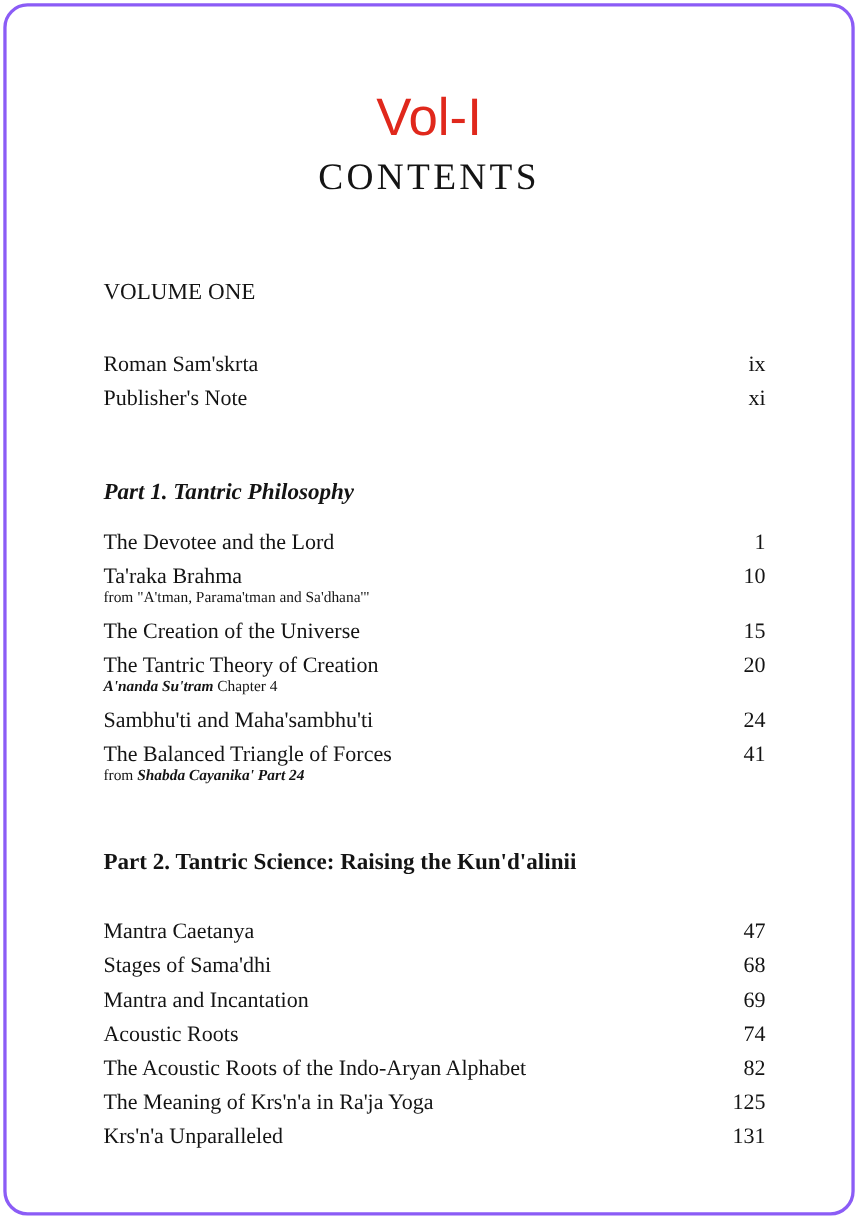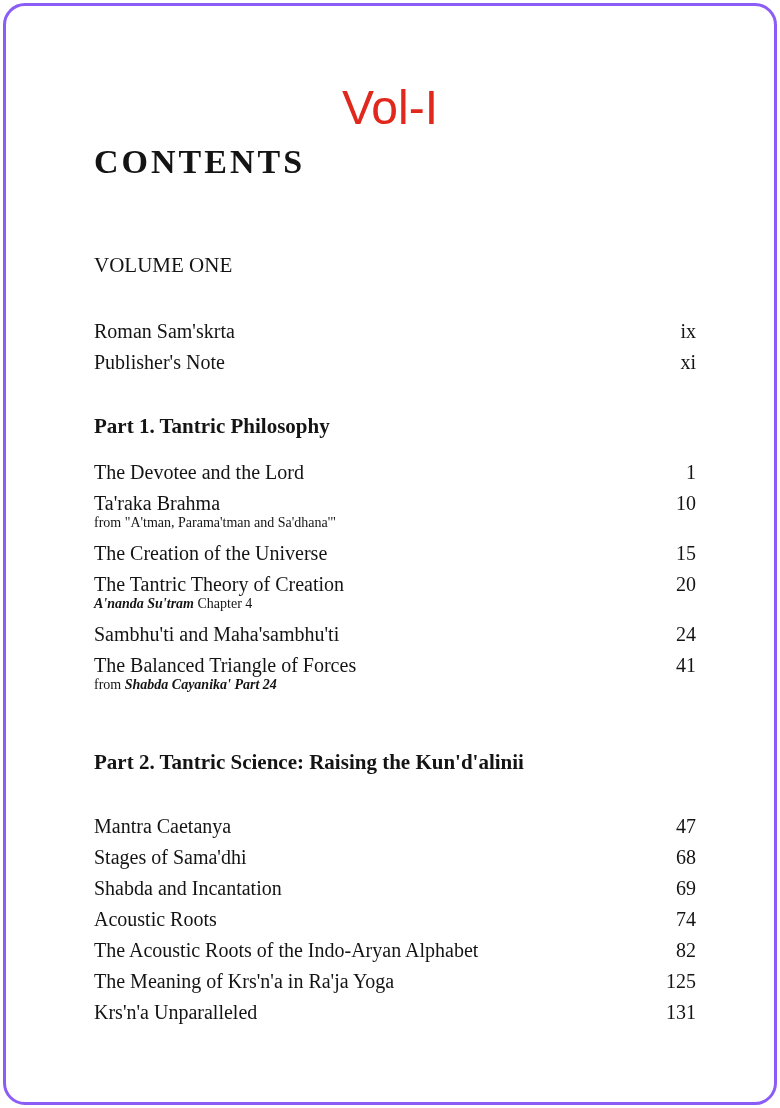--- a/index.html
+++ b/index.html
@@ -21,40 +21,41 @@
   .vol-label {
     text-align: center;
     font-family: "Liberation Sans", sans-serif;
     font-weight: 400;
     font-size: 48px;
     line-height: 52px;
     color: #e0281c;
     margin-right: 10px; 
   }
   .contents-title {
-    font-weight: 700;
+    text-align: center;
+    font-weight: 400;
     font-size: 34px;
     line-height: 40px;
     letter-spacing: 3px;
     margin-top: 8px;
     margin-right: 10px;
   }
   .section-heading {
     font-weight: 400;
     font-size: 21px;
     line-height: 26px;
     margin-top: 70px;
   }
   .front-matter { margin-top: 38px; }
   .part-heading {
     font-weight: 700;
     font-size: 21px;
     line-height: 26px;
   }
-  .part1-heading { margin-top: 35px; }
+  .part1-heading { margin-top: 56px; font-style: italic; }
   .part2-heading { margin-top: 56px; }
   .entries { margin-top: 18px; }
   .part2-entries { margin-top: 36px; }
   .row {
     display: flex;
     justify-content: flex-start;
     align-items: baseline;
     font-size: 20px;
     line-height: 31px;
   }
@@ -125,21 +126,21 @@
   <div class="entries part2-entries">
     <div class="row">
       <span class="t">Mantra Caetanya</span>
       <span class="p">47</span>
     </div>
     <div class="row">
       <span class="t">Stages of Sama'dhi</span>
       <span class="p">68</span>
     </div>
     <div class="row">
-      <span class="t">Shabda and Incantation</span>
+      <span class="t">Mantra and Incantation</span>
       <span class="p">69</span>
     </div>
     <div class="row">
       <span class="t">Acoustic Roots</span>
       <span class="p">74</span>
     </div>
     <div class="row">
       <span class="t">The Acoustic Roots of the Indo-Aryan Alphabet</span>
       <span class="p">82</span>
     </div>

